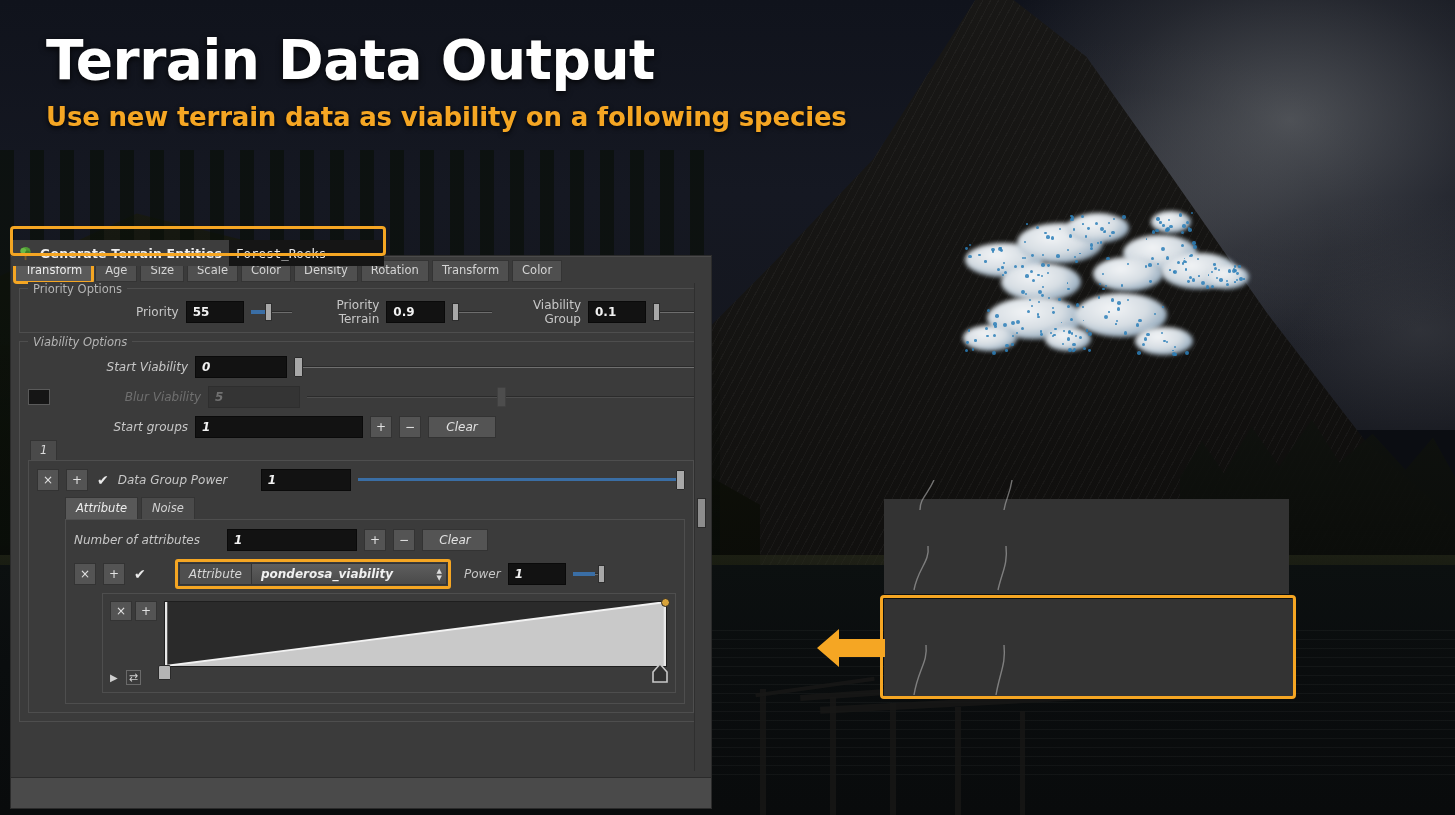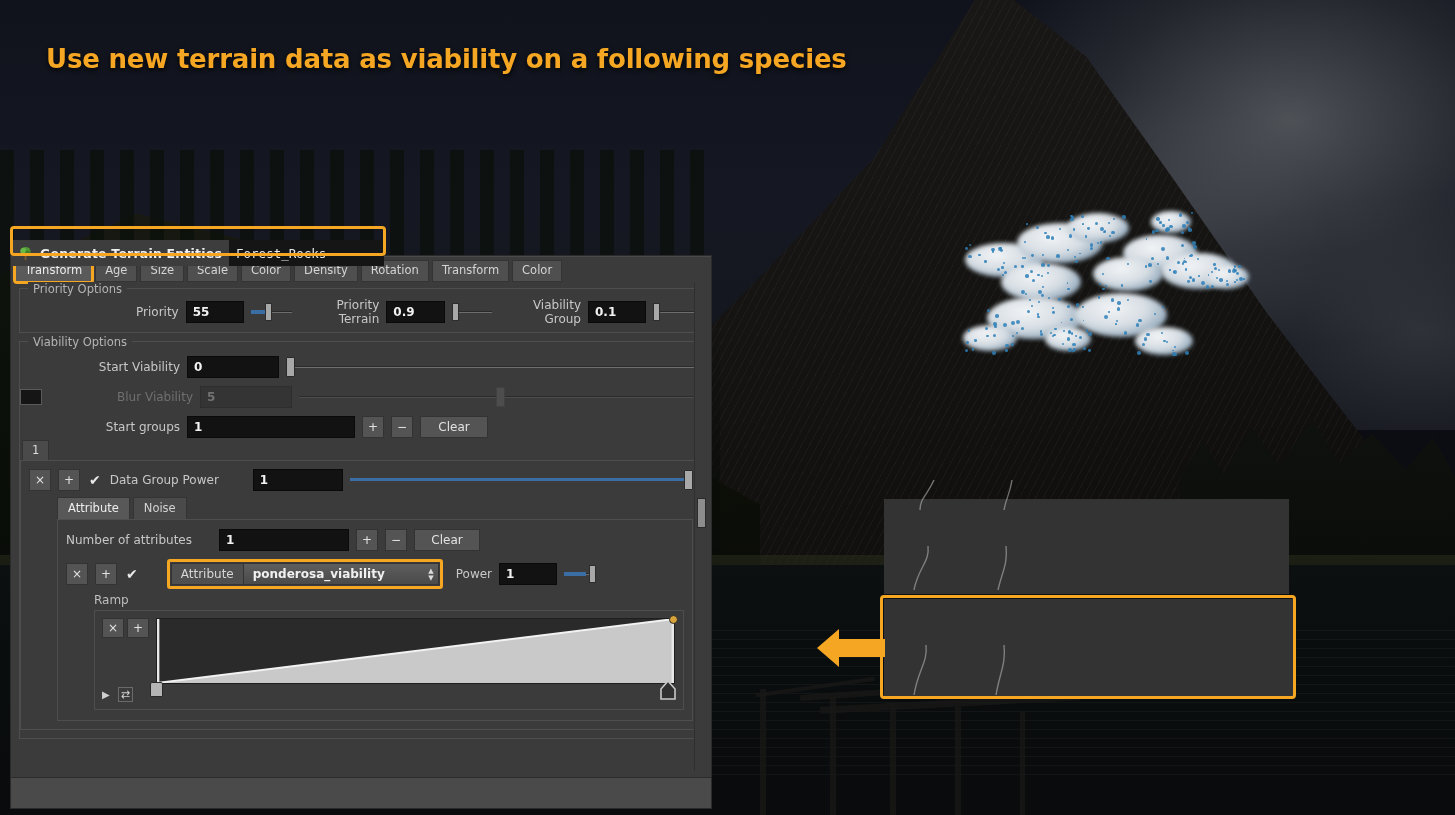--- a/index.html
+++ b/index.html
@@ -528,20 +528,21 @@
     <div class="speck" style="left: 144.702px; top: 36.0562px; width: 2.5397px; height: 2.5397px;"></div>
     <div class="speck" style="left: 70.0044px; top: 69.0233px; width: 3.67255px; height: 3.67255px;"></div>
     <div class="speck" style="left: 91.7786px; top: 59.2368px; width: 2.77124px; height: 2.77124px;"></div>
     <div class="speck" style="left: 56.0469px; top: 138.201px; width: 2.67411px; height: 2.67411px;"></div>
     <div class="speck" style="left: 101.35px; top: 49.2058px; width: 3.73419px; height: 3.73419px;"></div>
     <div class="speck" style="left: 117.538px; top: 23.2896px; width: 2.55327px; height: 2.55327px;"></div>
     <div class="speck" style="left: 231.197px; top: 16.0327px; width: 3.02877px; height: 3.02877px;"></div>
   </div>
 
 <div id="title-block">
+  <div id="main-title">Terrain Data Output</div>
   <div id="sub-title">Use new terrain data as viability on a following species</div>
 </div>
 
 <div id="node-title-bar">
   <svg class="tree-mini" viewBox="0 0 16 16">
     <ellipse cx="8" cy="6" rx="5.4" ry="5" fill="#4f9a35"></ellipse>
     <ellipse cx="5.6" cy="5" rx="3" ry="2.8" fill="#69ba47"></ellipse>
     <ellipse cx="10.2" cy="7.2" rx="2.6" ry="2.4" fill="#3f8029"></ellipse>
     <rect x="7.1" y="10" width="1.9" height="5" fill="#7a5a2e"></rect>
   </svg>
@@ -585,21 +586,21 @@
         </div>
         <span class="lbl">Viability Group</span>
         <div class="field" style="width:62px;">0.1</div>
         <div class="mini-slider">
           <div class="mini-track"></div>
           <div class="mini-handle" style="left:0px;"></div>
         </div>
       </div>
     </div>
 
-    <div class="groupbox" style="padding:14px 0 8px;">
+    <div class="groupbox" style="padding:14px 8px 8px;font-style:italic;">
       <div class="gtitle">Viability Options</div>
 
       <div class="row">
         <span class="lbl" style="width:160px;">Start Viability</span>
         <div class="field" style="width:92px;">0</div>
         <div class="slider">
           <div class="sl-track"></div>
           <div class="sl-handle" style="left:0;"></div>
         </div>
       </div>
@@ -674,21 +675,20 @@
             <span class="lbl" style="margin-left:6px;">Power</span>
             <div class="field" style="width:58px;">1</div>
             <div class="mini-slider" style="width:32px;">
               <div class="mini-track"></div>
               <div class="mini-fill" style="left:0;width:22px;"></div>
               <div class="mini-handle" style="right:0;"></div>
             </div>
           </div>
 
           <div class="ramp-wrap">
-            <div class="ramp-label">Ramp</div>
             <div class="ramp-box">
               <div class="ramp-side">
                 <div class="ramp-side-top">
                   <div class="btn tiny">×</div>
                   <div class="btn tiny">+</div>
                 </div>
                 <div class="ramp-side-bot">
                   <span style="font-size:10px;">▶</span>
                   <span style="font-size:11px;border:1px solid #6a6a6a;padding:0 2px;">⇄</span>
                 </div>

